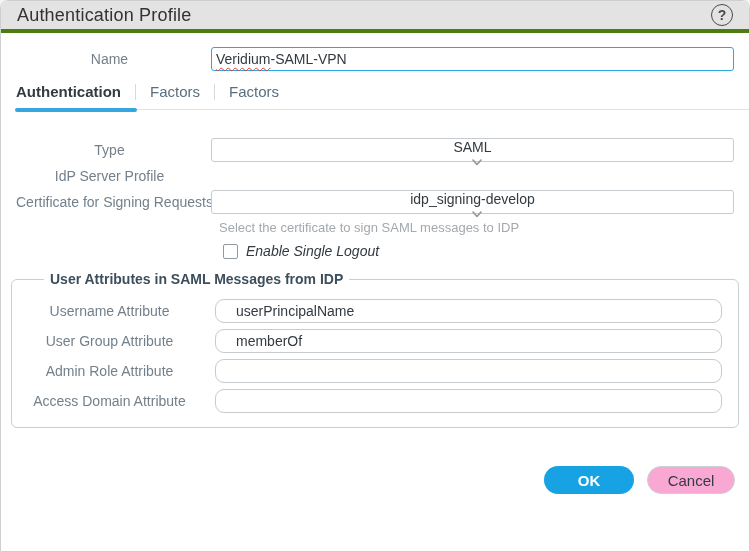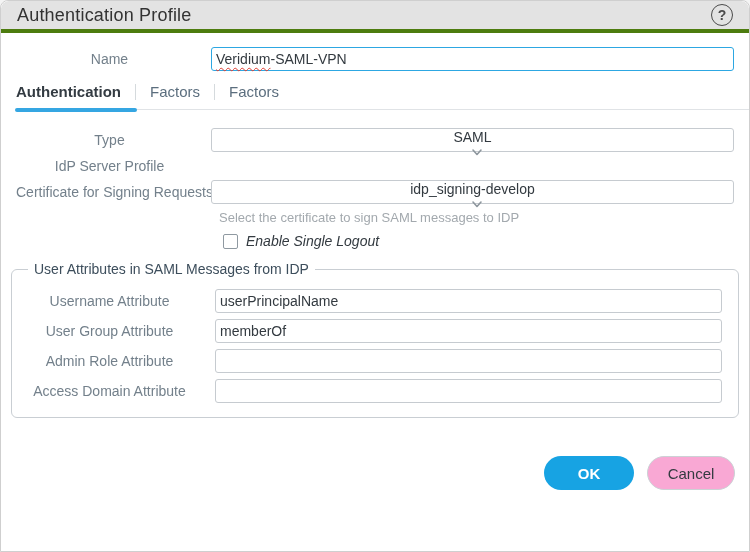--- a/index.html
+++ b/index.html
@@ -36,21 +36,21 @@
     text-align:center; font-size:14px; color:#73808b; white-space:nowrap;
   }
   .control { position:relative; }
 
   .text-input, .select-box {
     width:100%; height:24px; border:1px solid #c6cbd0; border-radius:3px;
     background:#fff; font-size:14px; color:#333a40;
     display:flex; align-items:center; padding:0 4px;
     font-family:"Liberation Sans", sans-serif;
   }
-  input.text-input { display:block; padding:0 4px; line-height:22px; }
+  input.text-input { display:block; padding:0 20px; line-height:22px;border-radius:9px; }
   .focused { border-color:#2da7e2; }
   .misspelled {
     text-decoration: underline wavy #e03c31;
     text-decoration-thickness:1px; text-underline-offset:3px;
   }
 
   .select-box { justify-content:space-between; cursor:pointer;flex-direction:column; }
   .chev { flex:0 0 auto; margin-left:8px; }
 
   
@@ -59,50 +59,50 @@
   .tab { font-size:15px; padding:0 14px 10px 14px; cursor:pointer; color:#5b6e7e; position:relative; }
   .tab:first-child { padding-left:0; }
   .tab.active { color:#333b42; font-weight:bold; }
   .tab.active::after {
     content:""; position:absolute; left:-1px; right:-2px; bottom:-2px; height:4px;
     background:#35a6e2; border-radius:2px; z-index:2;
   }
   .tab-sep { width:1px; height:16px; background:#d5dadd; margin-bottom:10px; }
   .tab-baseline { position:absolute; left:0; right:-15px; bottom:0; height:1px; background:#e0e3e6; }
 
-  .form-area { margin-top:18px; }
+  .form-area { margin-top:28px; }
 
   .hint-row { margin-top:0; margin-bottom:8px; align-items:start; }
   .hint { font-size:13px; color:#a3a9ae; padding-left:8px; }
 
   .check-row { margin-bottom:12px; }
   .check-wrap { display:flex; align-items:center; padding-left:12px; cursor:pointer; }
   .checkbox {
     width:15px; height:15px; border:1px solid #8f99a1; border-radius:2px;
     background:#fff; display:inline-block;
   }
   .check-label { font-size:14px; color:#333a40; margin-left:8px;font-style:italic; }
 
   
   .group {
     margin:12px 10px 0 10px; border:1px solid #c9ced3; border-radius:6px;
     padding:12px 16px 8px 0;
   }
   .group legend {
-    margin-left:16px; padding:0 6px; font-size:14px; font-weight:normal; color:#3d4e5c;
+    margin-left:32px; padding:0 6px; font-size:14px; font-weight:bold; color:#3d4e5c;
   }
   .group .row { grid-template-columns:195px 1fr; }
 
   
   .footer {
     display:flex; justify-content:flex-end; align-items:center;
     gap:13px; padding:0 14px; margin-top:38px;
   }
   .btn {
-    height:34px; border-radius:17px; font-size:15px; cursor:pointer;
+    height:28px; border-radius:17px; font-size:15px; cursor:pointer;
     font-family:"Liberation Sans", sans-serif;
   }
   .btn-ok {
     width:90px; background:#17a3e3; color:#ffffff; border:none; font-weight:bold;
   }
   .btn-cancel {
     width:88px; background:#f9a8d4; color:#333a40; border:1px solid #ccd1d5;
   }
 </style>
 </head>

